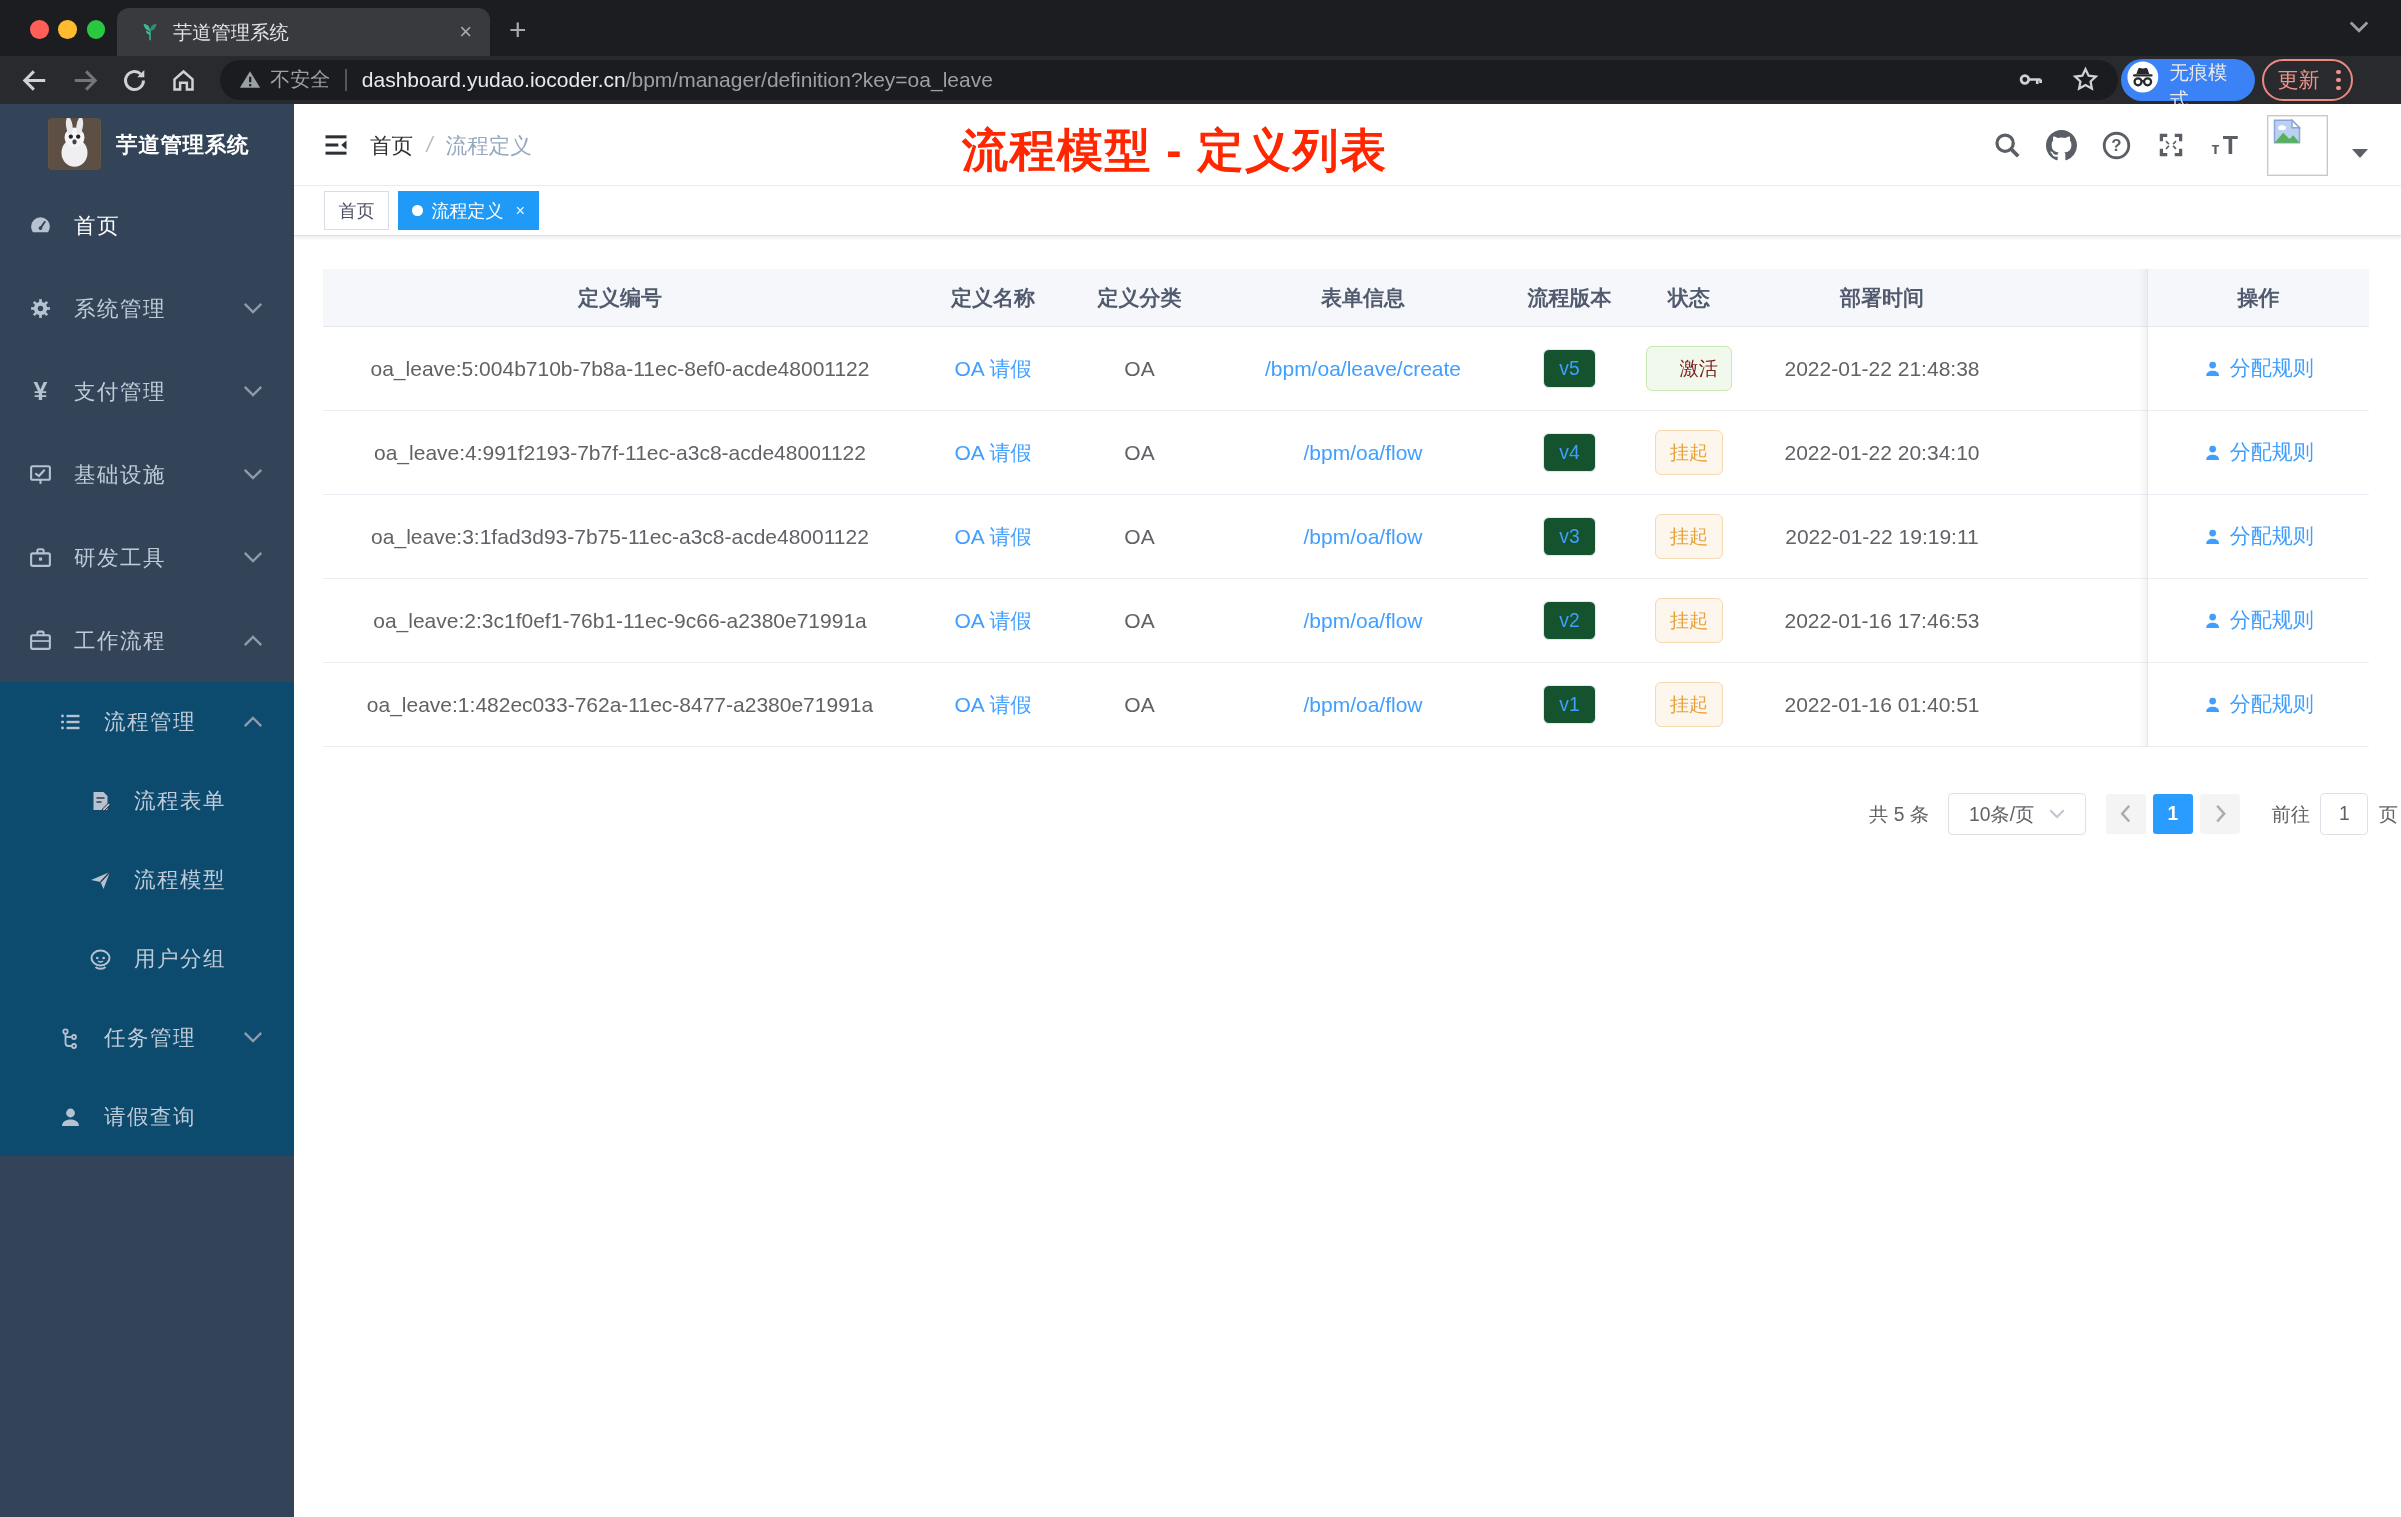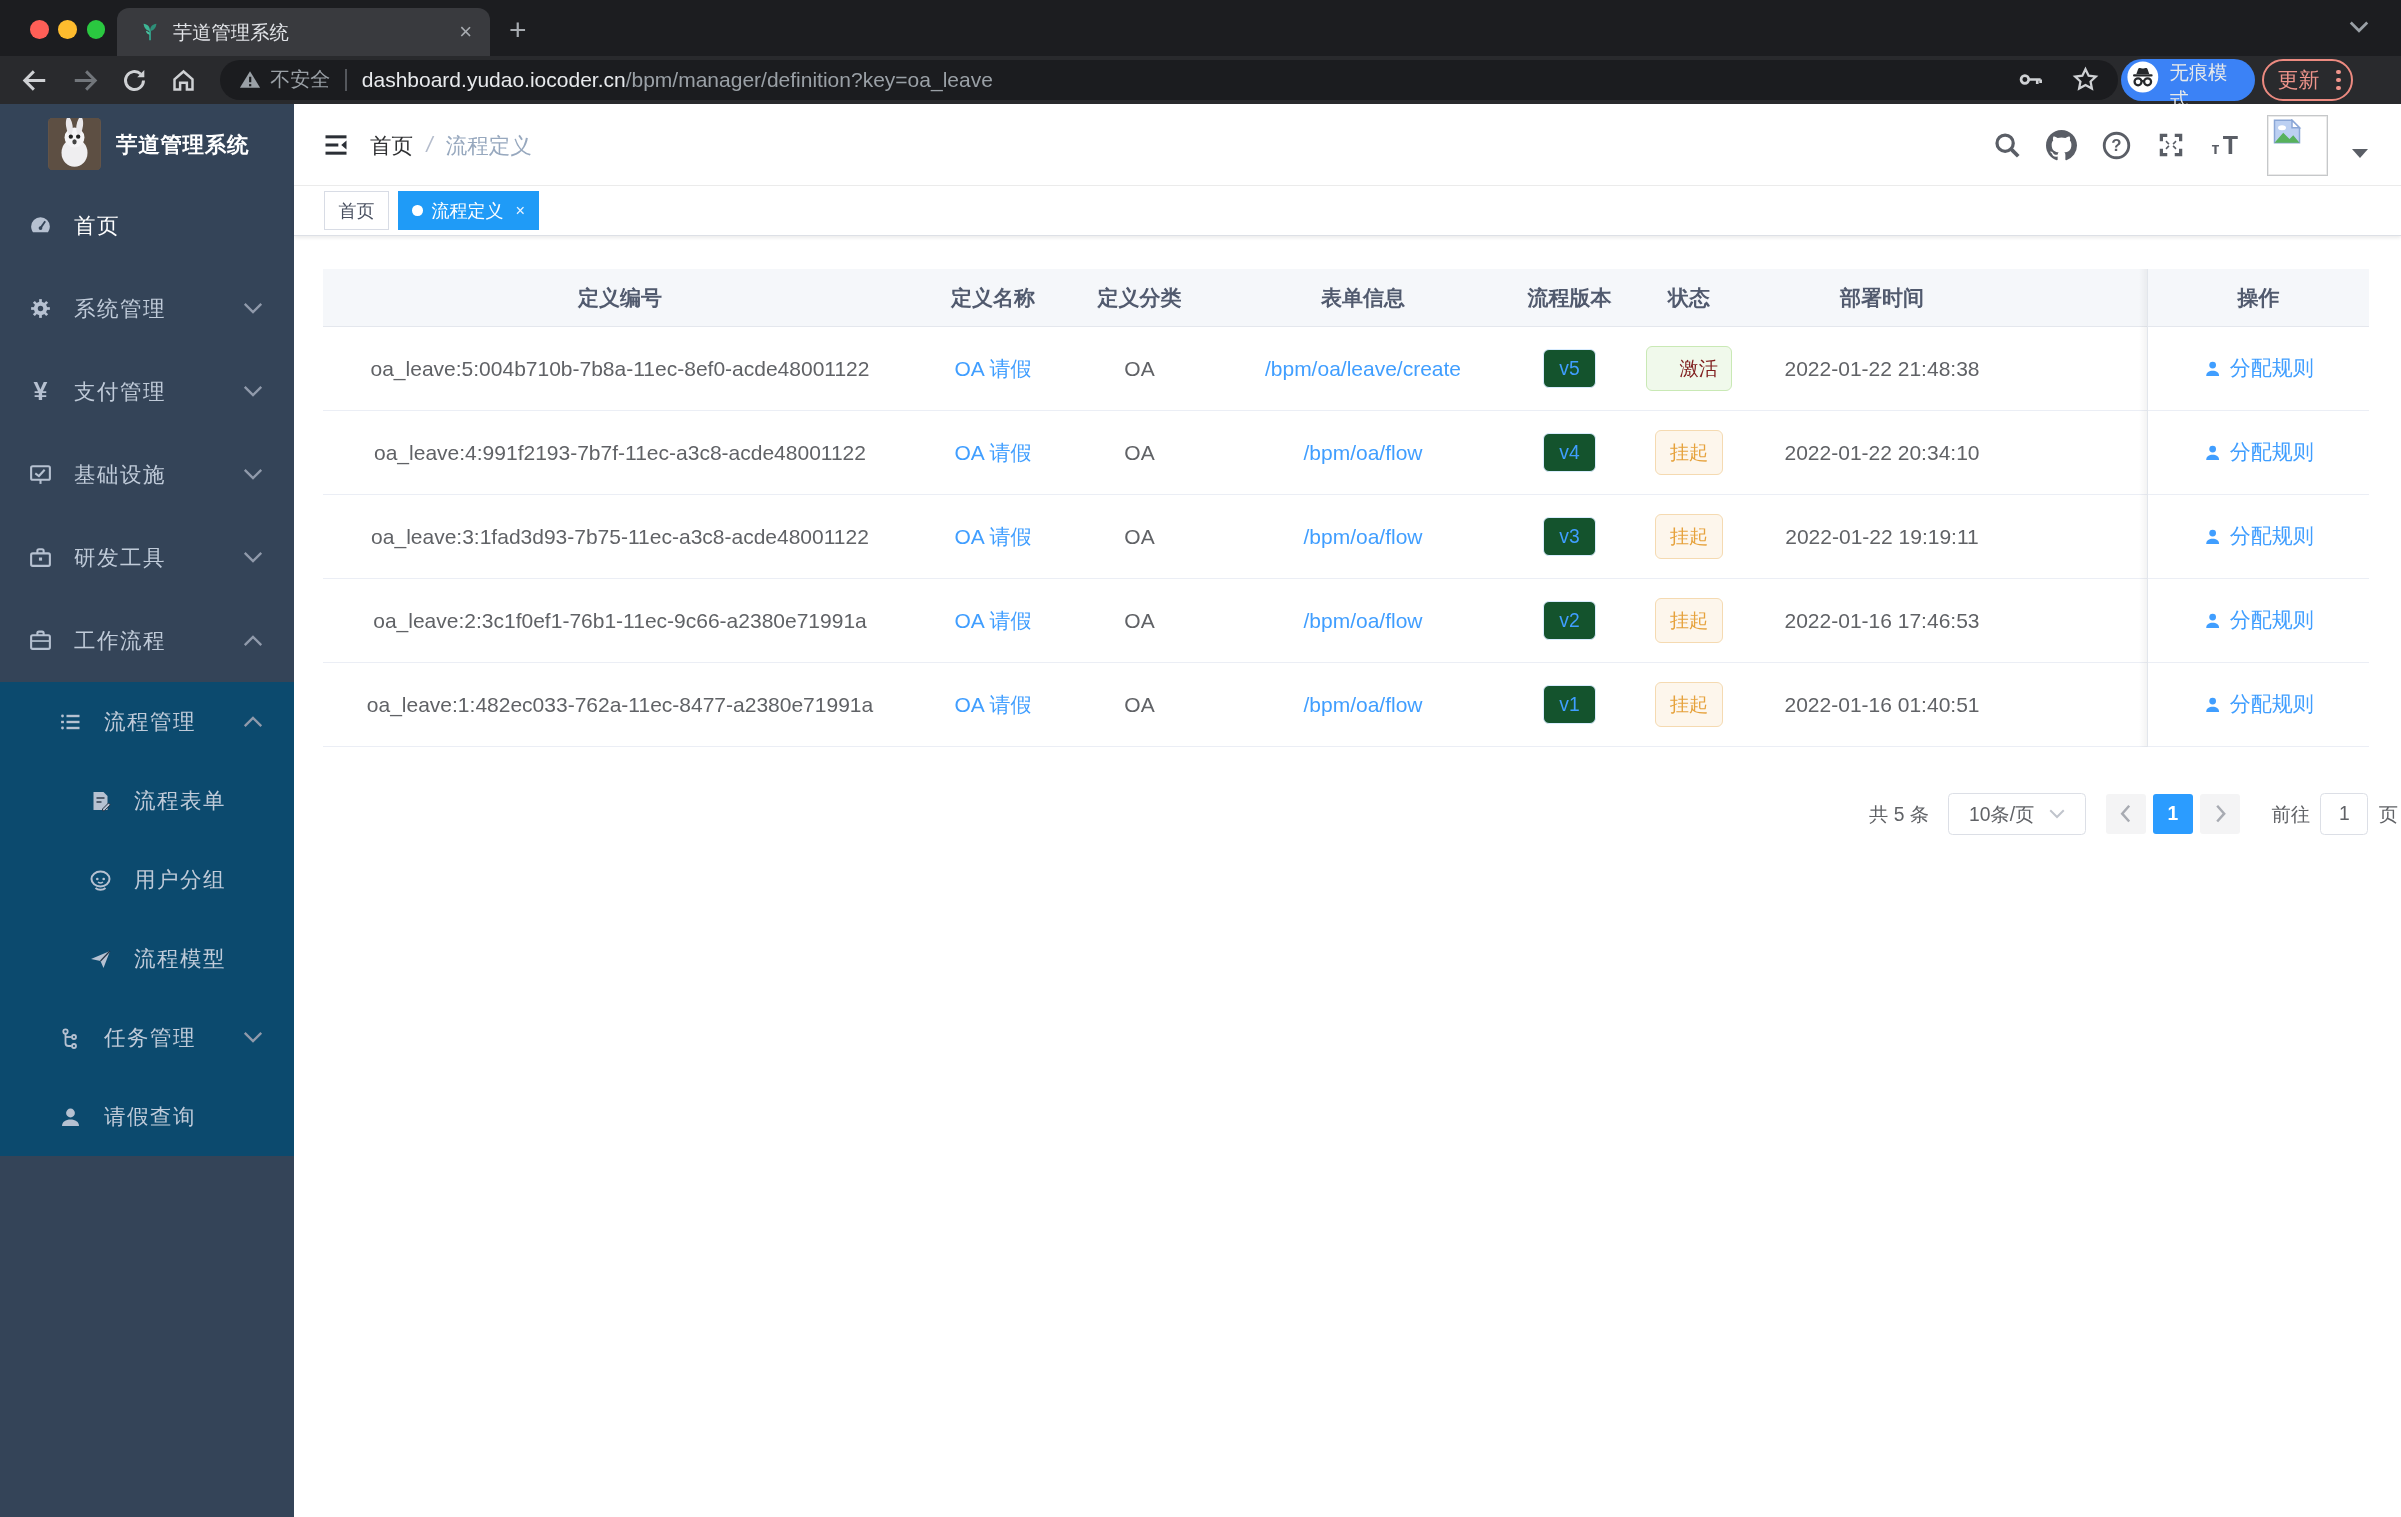--- a/index.html
+++ b/index.html
@@ -302,34 +302,34 @@
           <path d="M14 20l6-6 1.8 1.8-6 6H14z" fill="currentColor" stroke="#263445" stroke-width="1"></path>
           <g stroke="#263445" stroke-width="1.4">
               <line x1="8" y1="9" x2="16" y2="9"></line>
               <line x1="8" y1="13" x2="13" y2="13"></line>
             </g>
         </svg>
         <span class="lbl">流程表单</span>
       </div>
       <div class="menu-item l3">
         <svg class="mi icon" width="24" height="24" viewBox="0 0 24 24">
+          <path d="M2.5 12L21.5 4l-6.5 17-3-7z" fill="currentColor"></path>
+          <path d="M12 14l9.5-10" stroke="#263445" stroke-width="1.2"></path>
+        </svg>
+        <span class="lbl">流程模型</span>
+      </div>
+      <div class="menu-item l3">
+        <svg class="mi icon" width="24" height="24" viewBox="0 0 24 24">
           <ellipse cx="12" cy="11" rx="9" ry="7.5" fill="none" stroke="currentColor" stroke-width="2"></ellipse>
           <path d="M7 20a6.5 5 0 0 0 10 0" fill="none" stroke="currentColor" stroke-width="2"></path>
           <circle cx="8.8" cy="11" r="1.3" fill="currentColor"></circle>
             <circle cx="15.2" cy="11" r="1.3" fill="currentColor"></circle>
           <path d="M9.5 14c1.5 1.2 3.5 1.2 5 0" fill="none" stroke="currentColor" stroke-width="1.6"></path>
         </svg>
         <span class="lbl">用户分组</span>
-      </div>
-      <div class="menu-item l3">
-        <svg class="mi icon" width="24" height="24" viewBox="0 0 24 24">
-          <path d="M2.5 12L21.5 4l-6.5 17-3-7z" fill="currentColor"></path>
-          <path d="M12 14l9.5-10" stroke="#263445" stroke-width="1.2"></path>
-        </svg>
-        <span class="lbl">流程模型</span>
       </div>
       <div class="menu-item l2">
         <svg class="mi icon" width="24" height="24" viewBox="0 0 24 24">
           <circle cx="7" cy="5.5" r="2.2" fill="none" stroke="currentColor" stroke-width="1.8"></circle>
           <path d="M7 8v9a3 3 0 0 0 3 3h3" fill="none" stroke="currentColor" stroke-width="1.8"></path>
           <path d="M7 11h6" stroke="currentColor" stroke-width="1.8"></path>
           <circle cx="15.5" cy="11" r="2" fill="none" stroke="currentColor" stroke-width="1.8"></circle>
           <circle cx="15.5" cy="20" r="2" fill="none" stroke="currentColor" stroke-width="1.8"></circle>
         </svg>
         <span class="lbl">任务管理</span>
@@ -355,20 +355,21 @@
             <line x1="3" y1="12" x2="14" y2="12"></line>
             <line x1="3" y1="19" x2="21" y2="19"></line>
           </g>
         <polygon points="21,8.2 21,15.8 16.5,12" fill="currentColor"></polygon>
       </svg>
       <div id="breadcrumb">
         <span class="bc1">首页</span>
         <span class="bc-sep">/</span>
         <span class="bc2">流程定义</span>
       </div>
+      <div id="annotation">流程模型 - 定义列表</div>
       <div id="nav-actions">
         <svg class="icon" width="30" height="30" viewBox="0 0 24 24">
           <circle cx="10.5" cy="10.5" r="6.5" fill="none" stroke="currentColor" stroke-width="2.6"></circle>
           <line x1="15.5" y1="15.5" x2="21" y2="21" stroke="currentColor" stroke-width="3"></line>
         </svg>
         <svg class="icon" width="31" height="31" viewBox="0 0 16 16">
           <path fill="currentColor" d="M8 0C3.58 0 0 3.58 0 8c0 3.54 2.29 6.53 5.47 7.59.4.07.55-.17.55-.38 0-.19-.01-.82-.01-1.49-2.01.37-2.53-.49-2.69-.94-.09-.23-.48-.94-.82-1.13-.28-.15-.68-.52-.01-.53.63-.01 1.08.58 1.23.82.72 1.21 1.87.87 2.33.66.07-.52.28-.87.51-1.07-1.78-.2-3.64-.89-3.64-3.95 0-.87.31-1.59.82-2.15-.08-.2-.36-1.02.08-2.12 0 0 .67-.21 2.2.82.64-.18 1.32-.27 2-.27s1.36.09 2 .27c1.53-1.04 2.2-.82 2.2-.82.44 1.1.16 1.92.08 2.12.51.56.82 1.27.82 2.15 0 3.07-1.87 3.75-3.65 3.95.29.25.54.73.54 1.48 0 1.07-.01 1.93-.01 2.2 0 .21.15.46.55.38A8.01 8.01 0 0 0 16 8c0-4.42-3.58-8-8-8z"></path>
         </svg>
         <svg class="icon" width="31" height="31" viewBox="0 0 24 24">
           <circle cx="12" cy="12" r="9.5" fill="none" stroke="currentColor" stroke-width="2.2"></circle>

